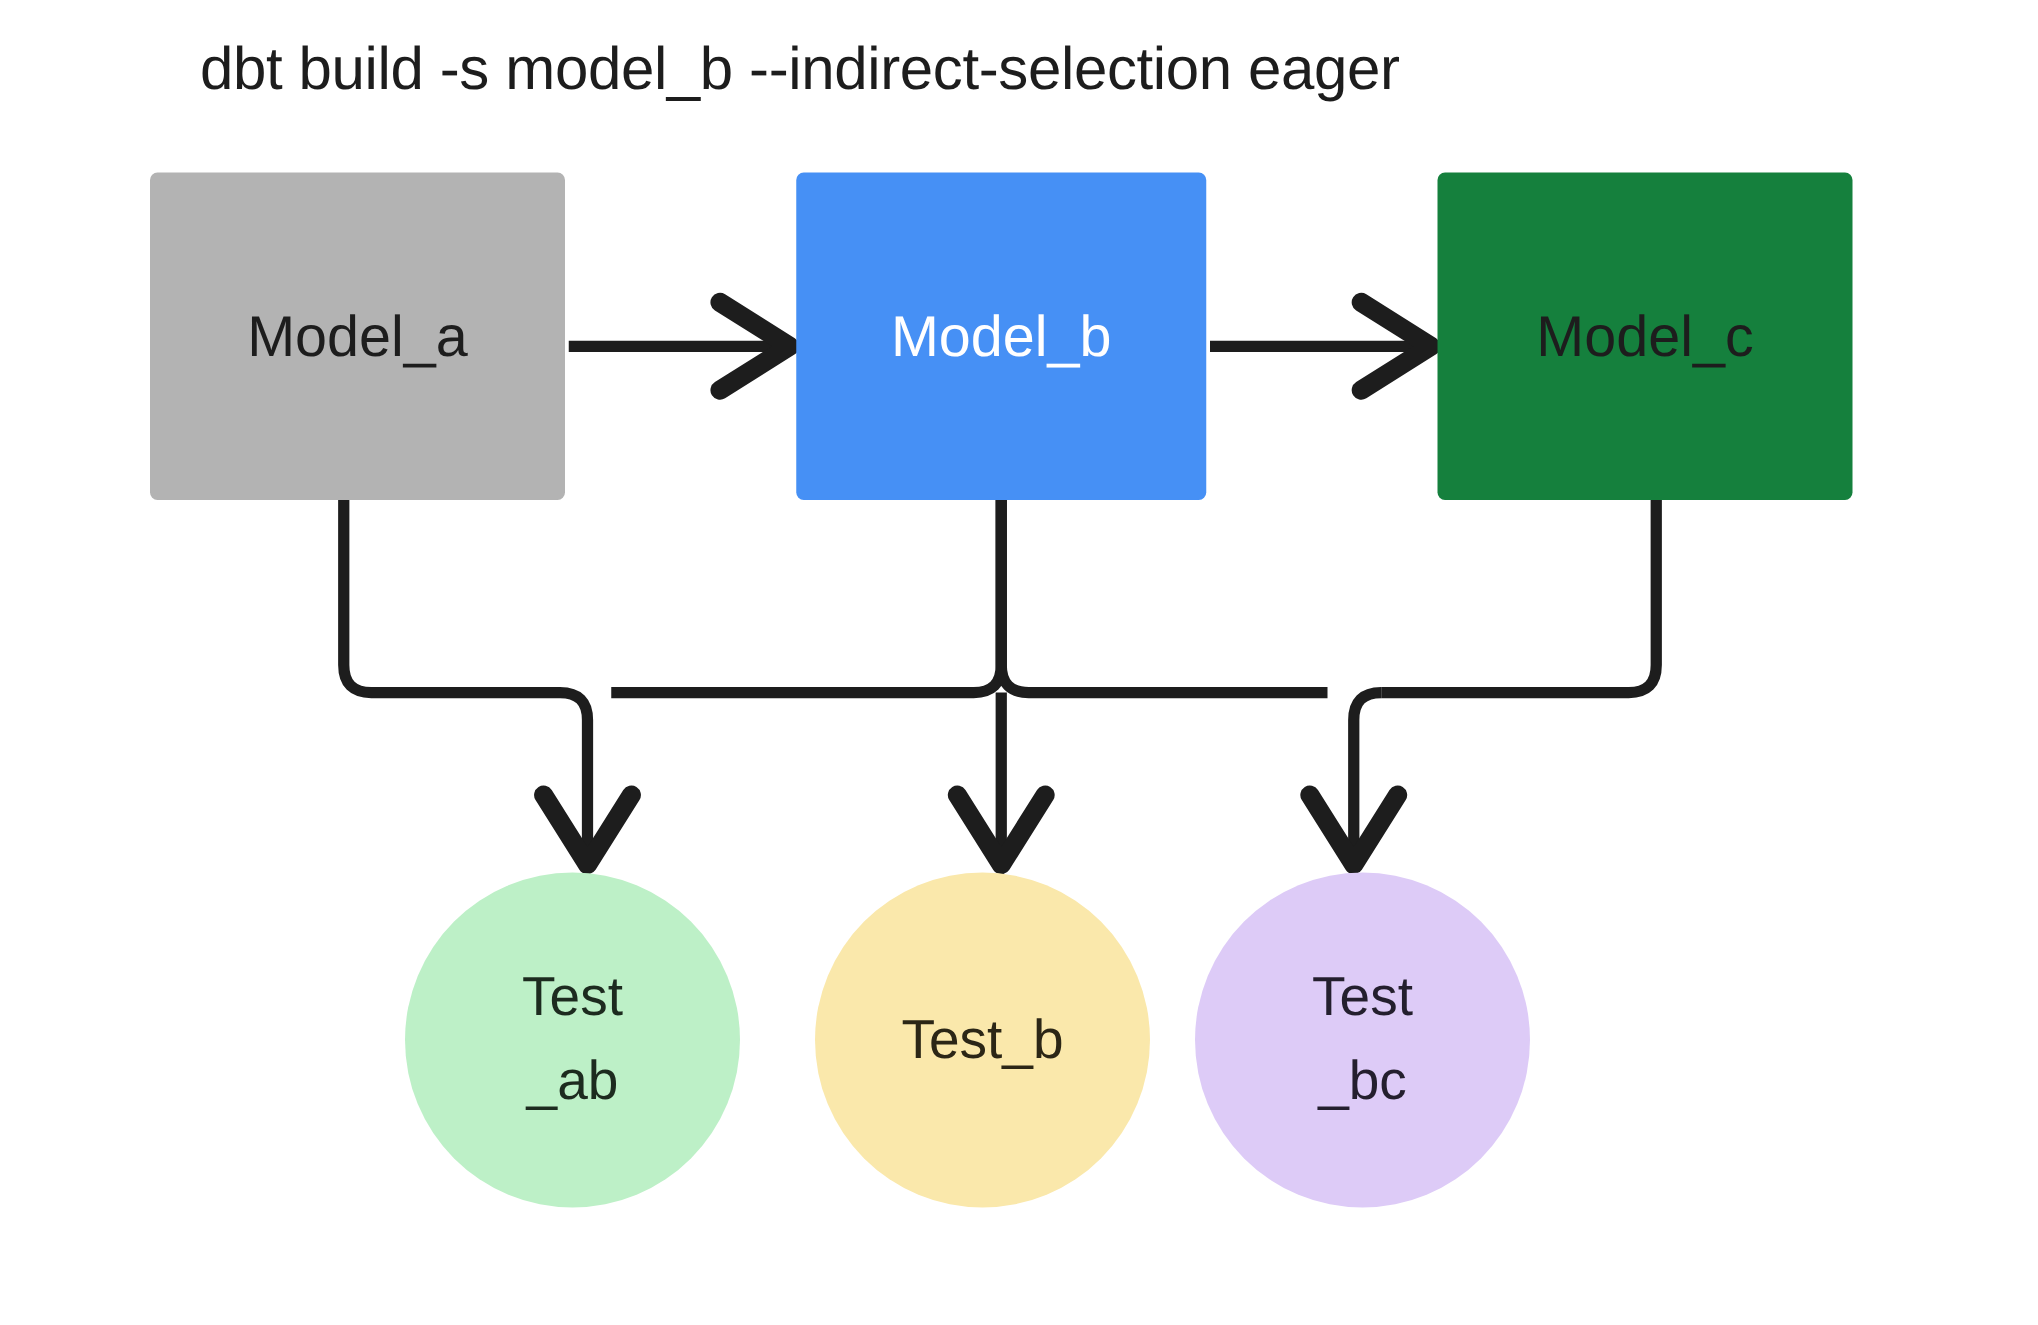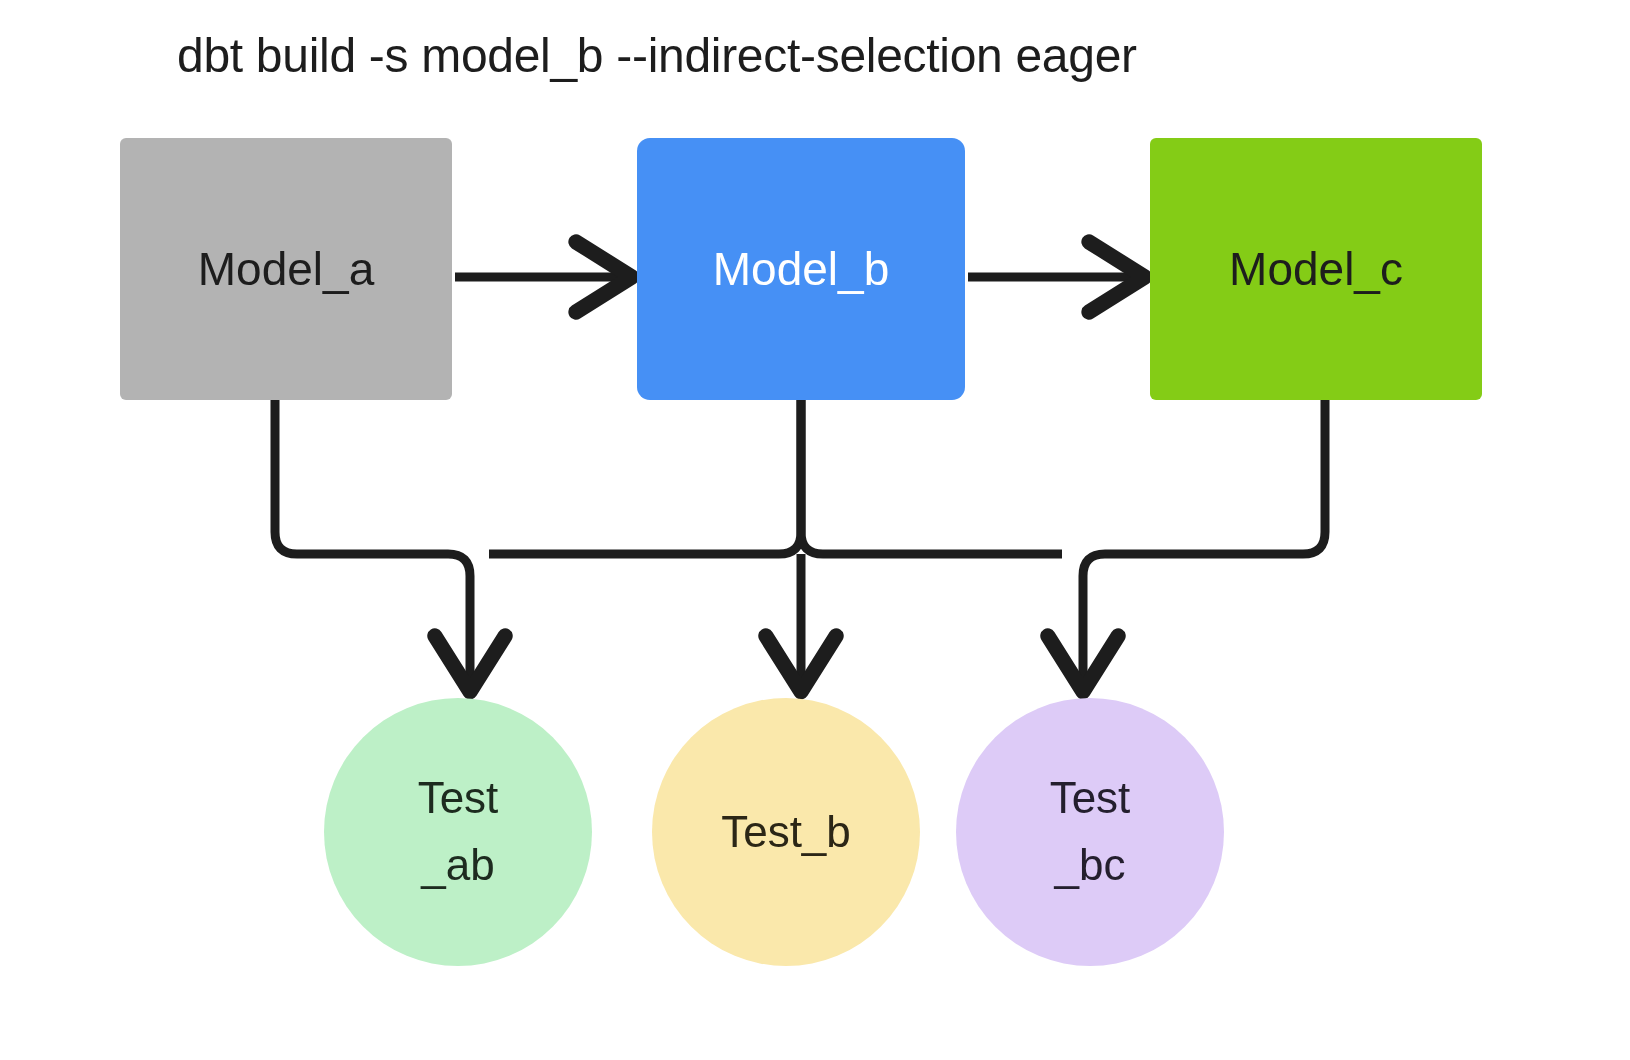--- a/index.html
+++ b/index.html
@@ -19,21 +19,21 @@
   }
   #diagram-svg {
     position: absolute;
     left: 0;
     top: 0;
     width: 1630px;
     height: 1060px;
   }
   .title-text {
     position: absolute;
-    left: 177px;
+    left: 160px;
     top: 28px;
     width: 1200px;
     font-size: 48px;
     font-weight: 400;
     color: #1d1d1d;
     letter-spacing: -0.3px;
     white-space: nowrap;
     font-family: "Liberation Sans", sans-serif;
   }
   .node-box {
@@ -91,25 +91,25 @@
       <path d="M 448 554 Q 470 554 470 576 L 470 690"></path>
       <path d="M 801 554 L 801 690"></path>
       <path d="M 1105 554 Q 1083 554 1083 576 L 1083 690"></path>
     </g>
   </svg>
 
   <div class="node-box" id="node-model-a" style="left: 120px; top: 138px; width: 332px; height: 262px; background: rgb(179, 179, 179); color: rgb(29, 29, 29);">
     <span>Model_a</span>
   </div>
 
-  <div class="node-box" id="node-model-b" style="left: 637px; top: 138px; width: 328px; height: 262px; background: rgb(70, 144, 245); color: rgb(255, 255, 255); border-radius: 13px;">
+  <div class="node-box" id="node-model-b" style="left: 637px; top: 138px; width: 328px; height: 262px; background: rgb(70, 144, 245); color: rgb(255, 255, 255);">
     <span>Model_b</span>
   </div>
 
-  <div class="node-box" id="node-model-c" style="left: 1150px; top: 138px; width: 332px; height: 262px; background: #84cc16; color: rgb(29, 29, 29);">
+  <div class="node-box" id="node-model-c" style="left: 1150px; top: 138px; width: 332px; height: 262px; background: #15803d; color: rgb(29, 29, 29);">
     <span>Model_c</span>
   </div>
 
   <div class="node-circle" id="node-test-ab" style="left: 324px; top: 698px; width: 268px; height: 268px; background: rgb(189, 240, 199); color: rgb(29, 43, 31);">
     <span class="cl">Test</span>
     <span class="cl">_ab</span>
   </div>
 
   <div class="node-circle" id="node-test-b" style="left: 652px; top: 698px; width: 268px; height: 268px; background: rgb(250, 232, 171); color: rgb(43, 38, 22);">
     <span class="cl">Test_b</span>

